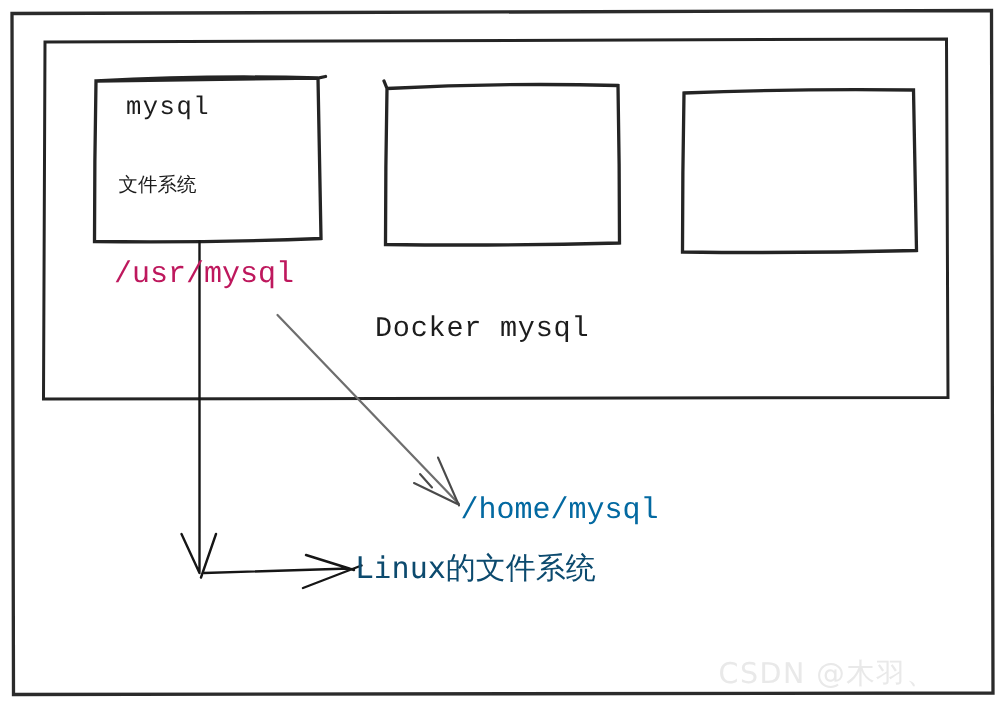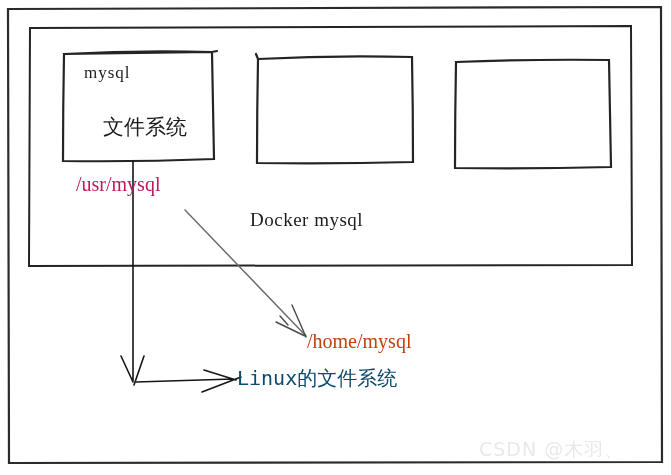--- a/index.html
+++ b/index.html
@@ -20,46 +20,45 @@
     left: 0;
     top: 0;
   }
   .lbl {
     position: absolute;
     line-height: 1;
     white-space: nowrap;
     color: #1d1d1d;
   }
   .mono {
-    font-family: Liberation Serif, serif;
+    font-family: Liberation Mono, monospace;
   }
   .lbl-mysql-title {
     left: 84px; top: 64px;
     font-size: 17px;
     letter-spacing: 1px;
   }
   .lbl-mysql-subtitle {
     left: 79px; top: 117px;
-    font-size: 21px;
-    margin-left: 24px;
+    font-size: 13px;
   }
   .lbl-usr-path {
     left: 76px; top: 174px;
     font-size: 20px;
     color: #be185d;
   }
   .lbl-docker-server {
     left: 250px; top: 210px;
     font-size: 19px;
     letter-spacing: 0.5px;
   }
   .lbl-home-path {
     left: 307px; top: 331px;
     font-size: 20px;
-    color: #c2410c;
+    color: #0369a1;
   }
   .lbl-linux-fs {
     left: 237px; top: 368px;
     font-size: 20px;
     color: #0c4a6e;
     font-family: "DejaVu Sans Mono", "Liberation Mono", "DejaVu Sans", sans-serif;
   }
   .lbl-watermark {
     left: 479px; top: 440px;
     font-size: 19px;

